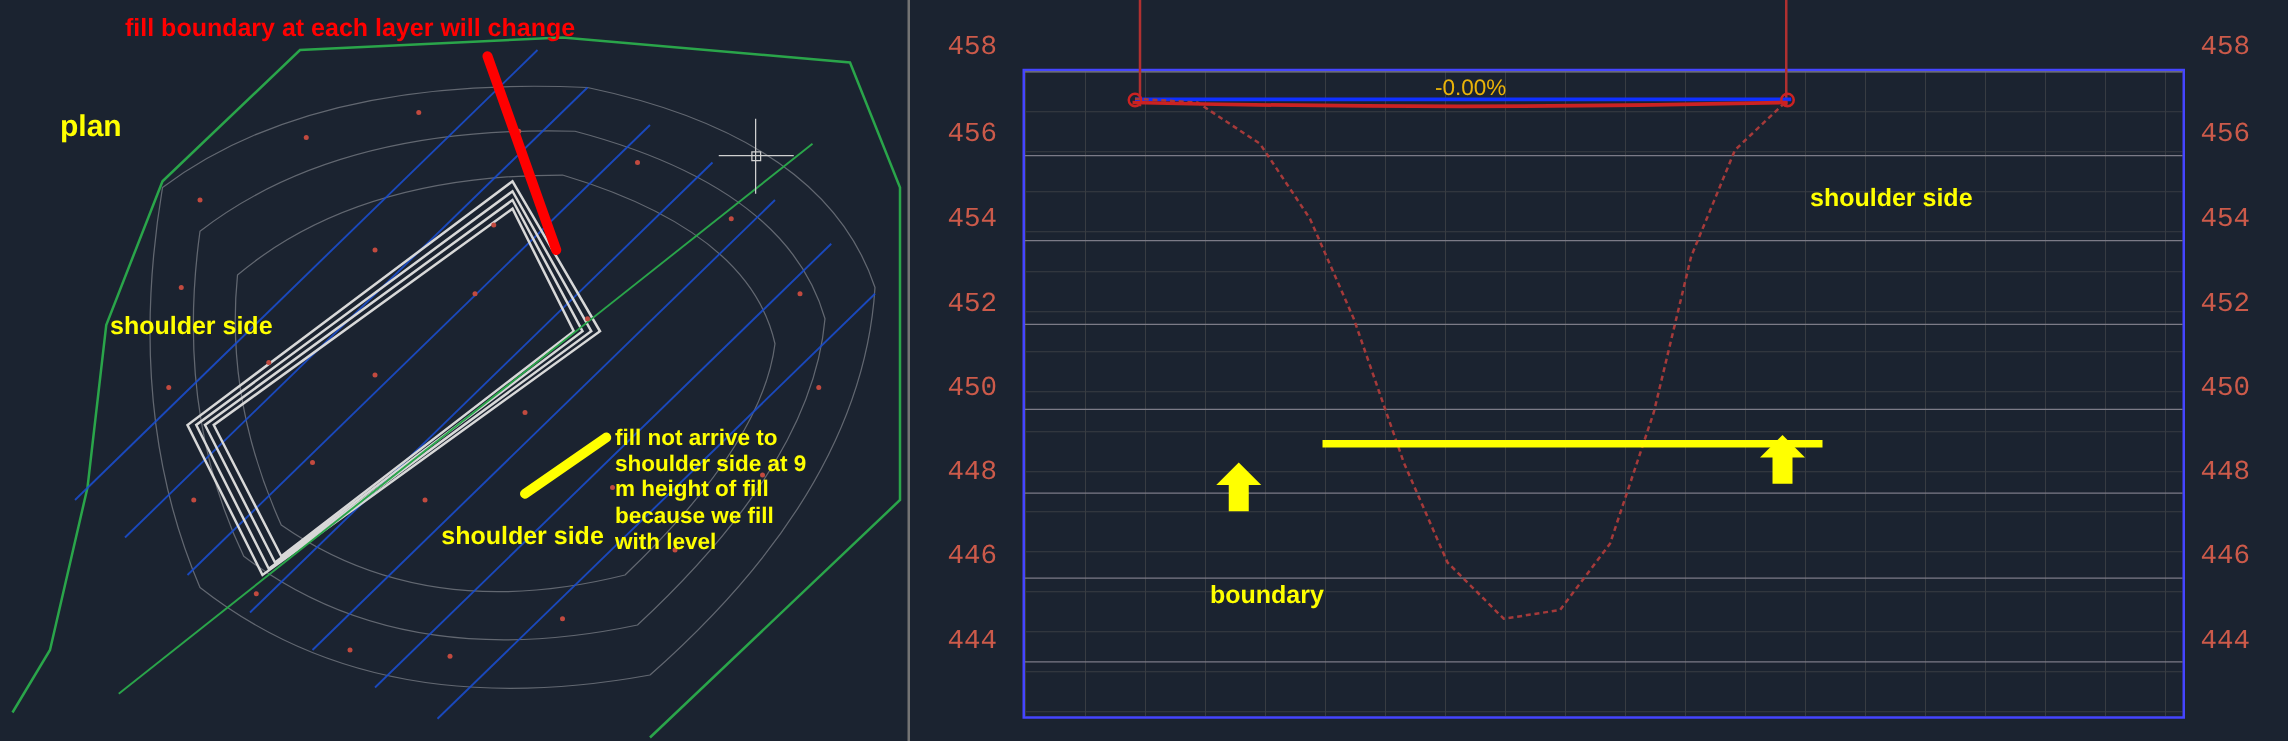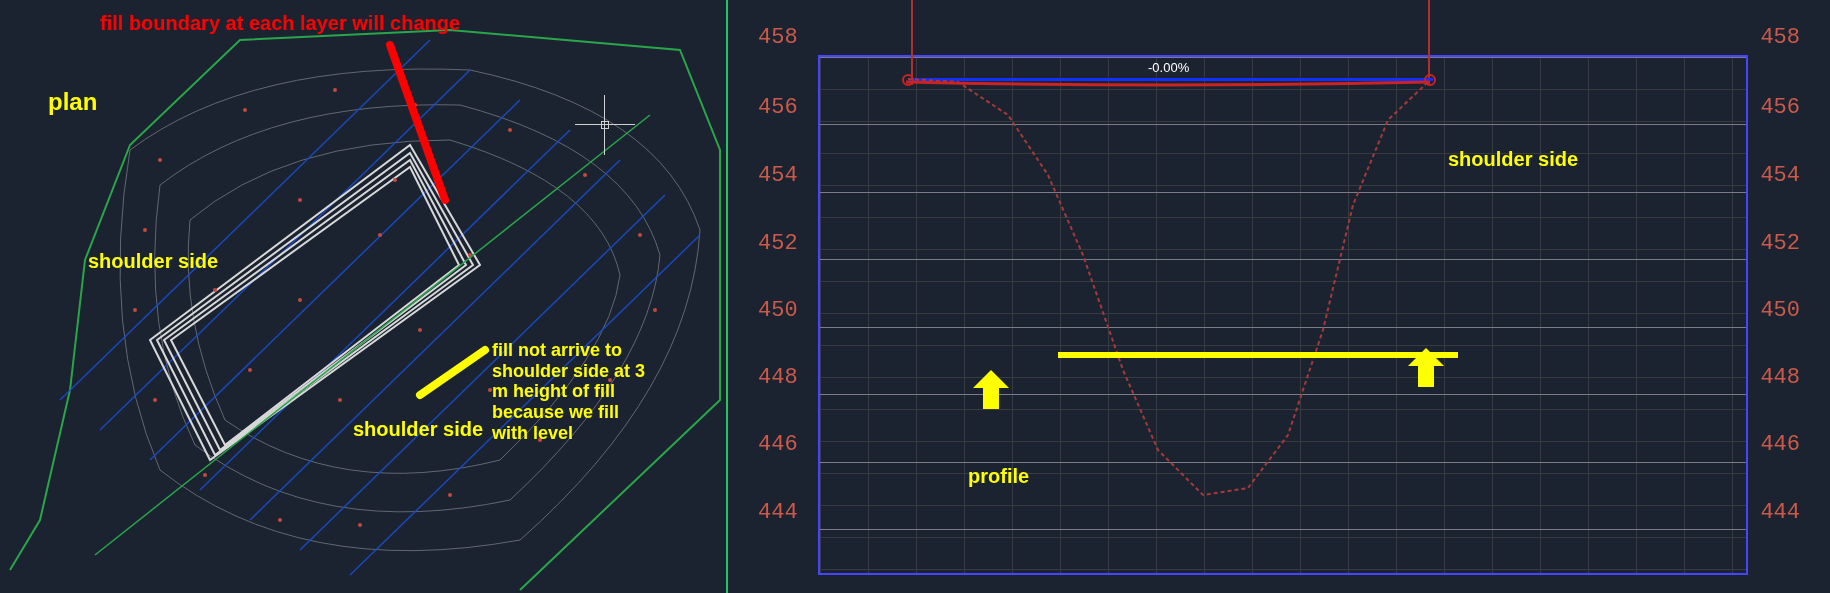--- a/index.html
+++ b/index.html
@@ -1,19 +1,19 @@
 <!DOCTYPE html>
 <html><head>
 <meta charset="utf-8">
 <style>
   * { box-sizing: border-box; margin: 0; padding: 0; }
   html, body { width: 1830px; height: 593px; background: #1b2330; font-family: Arial, sans-serif; overflow: hidden; }
   .split { display: flex; width: 100%; height: 100%; }
   .pane { position: relative; background: #1b2330; }
-  .pane-left { width: 728px; height: 593px; border-right: 2px solid #22c55e; }
+  .pane-left { width: 728px; height: 593px; border-right: 2px solid #737373; }
   .pane-right { flex: 1; height: 593px; text-decoration: underline; }
 
   
   .ann { position: absolute; color: #ffff00; font-weight: bold; font-size: 20px; line-height: 1.15; white-space: pre-line; }
   .ann-red { color: #ff0000; font-size: 20px; font-weight: bold; }
   .ann-blue { color: #3366ff; font-size: 22px; font-weight: bold; }
 
   .tick { position: absolute; color: #cc5a4a; font-size: 22px; font-family: 'Courier New', monospace; }
   .tick.right { text-align: right; }
 
@@ -28,21 +28,21 @@
   .grid-frame { position:absolute; border:2px solid #4545ff; background: #1b2330; }
   .grid-inner { position:absolute; inset:0; background-image:
       linear-gradient(to right, #555 1px, transparent 1px),
       linear-gradient(to bottom, #555 1px, transparent 1px);
     background-size: 48px 32px; opacity:0.5; }
   .grid-major { position:absolute; background:#7c7b87; }
 
   .yellow-line-448 { position:absolute; background:#ffff00; height:6px; }
   .blue-line-top { position:absolute; height:3px; }
   .vert-red { position:absolute; width:2px; background:#b03030; top:0; }
-  .pct { position:absolute; color:#ffffff; font-size:13px; }
+  .pct { position:absolute; color:#eab308; font-size:18px; }
 
   
   .arrow-up { position:absolute; width:36px; height:42px; }
   .arrow-up::before { content:""; position:absolute; left:0; top:0; border-left:18px solid transparent; border-right:18px solid transparent; border-bottom:18px solid #ffff00; }
   .arrow-up::after { content:""; position:absolute; left:10px; top:17px; width:16px; height:22px; background:#ffff00; }
 
   
   svg.planvg { position:absolute; left:0; top:0; }
   svg.profilevg { position:absolute; left:0; top:0; pointer-events:none; }
 
@@ -116,21 +116,21 @@
       <line x1="390" y1="45" x2="445" y2="200" stroke="#ff0000" stroke-width="8" stroke-linecap="round"></line>
 
       <line x1="420" y1="395" x2="485" y2="350" stroke="#ffff00" stroke-width="8" stroke-linecap="round"></line>
     </svg>
 
     <div class="ann ann-red" style="left:100px; top:12px;">fill boundary at each layer will change</div>
     <div class="ann" style="left:48px; top:88px; font-size:24px;text-align:center;">plan</div>
     <div class="ann" style="left:88px; top:250px;">shoulder side</div>
     <div class="ann" style="left:353px; top:418px;">shoulder side</div>
     <div class="ann" style="left:492px; top:340px; font-size:18px;">fill not arrive to
-shoulder side at 3
+shoulder side at 9
 m height of fill
 because we fill
 with level</div>
 
     <div class="crosshair" style="left:575px; top:95px;">
         <div class="box"></div>
       </div>
   </div>
 
   <div class="pane pane-right">
@@ -179,17 +179,17 @@
     </svg>
 
     <div class="pct" style="left:420px; top:60px;">-0.00%</div>
 
     <div class="yellow-line-448" style="left:330px; top:352px; width:400px;"></div>
 
     <div class="arrow-up" style="left:245px; top:370px;"></div>
     <div class="arrow-up" style="left:680px; top:348px;"></div>
 
     <div class="ann" style="left:720px; top:148px;">shoulder side</div>
-    <div class="ann" style="left:240px; top:465px;">profile</div>
+    <div class="ann" style="left:240px; top:465px;">boundary</div>
 
   </div>
 
 </div>
 
 </body></html>

